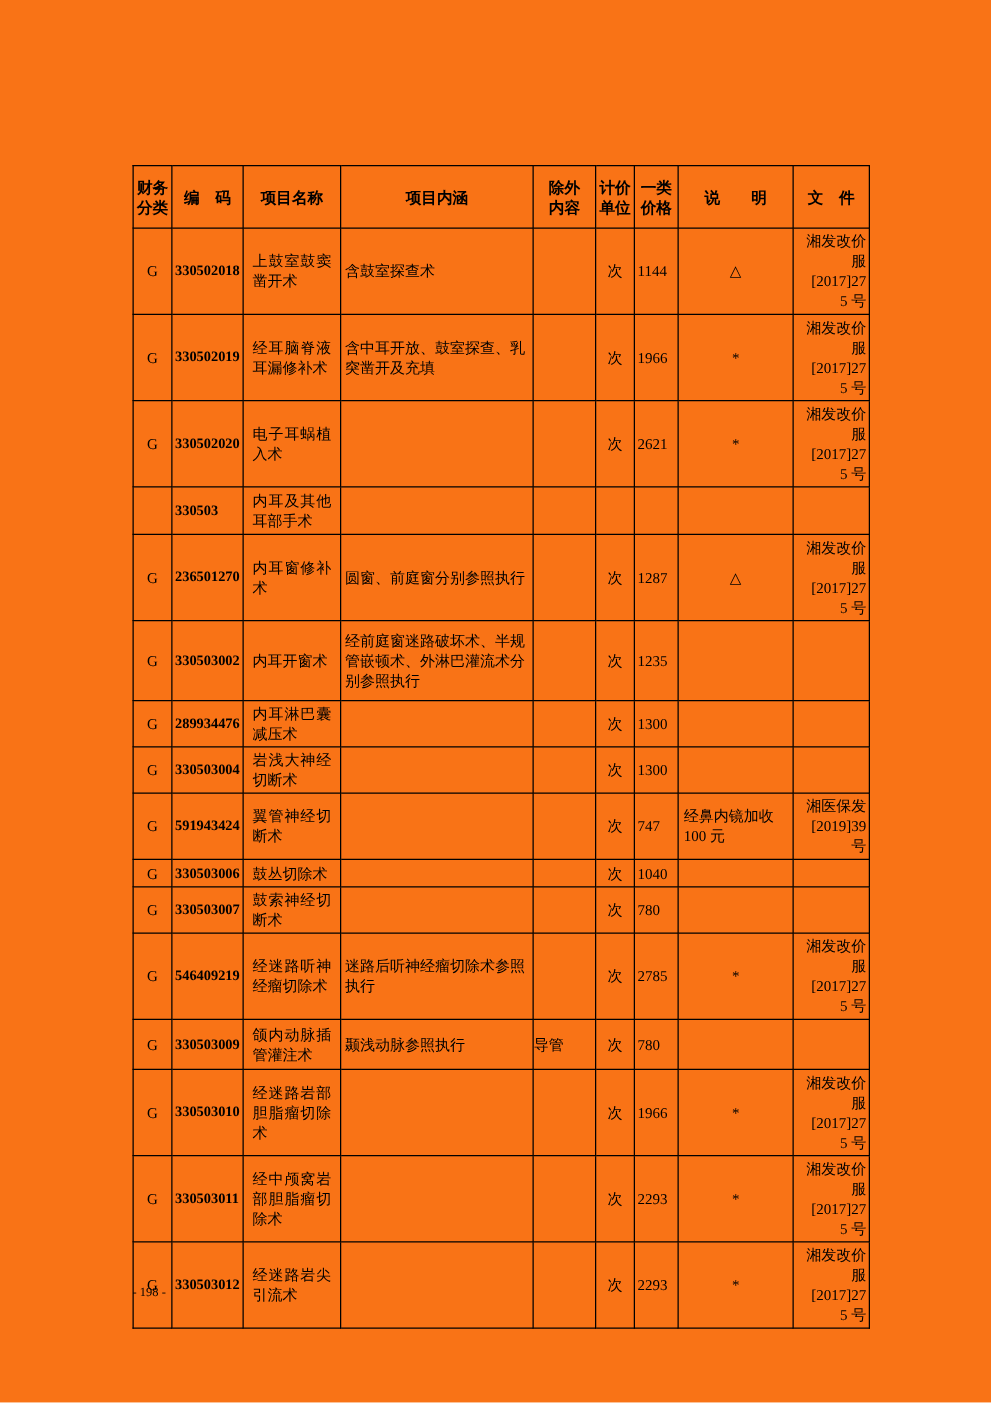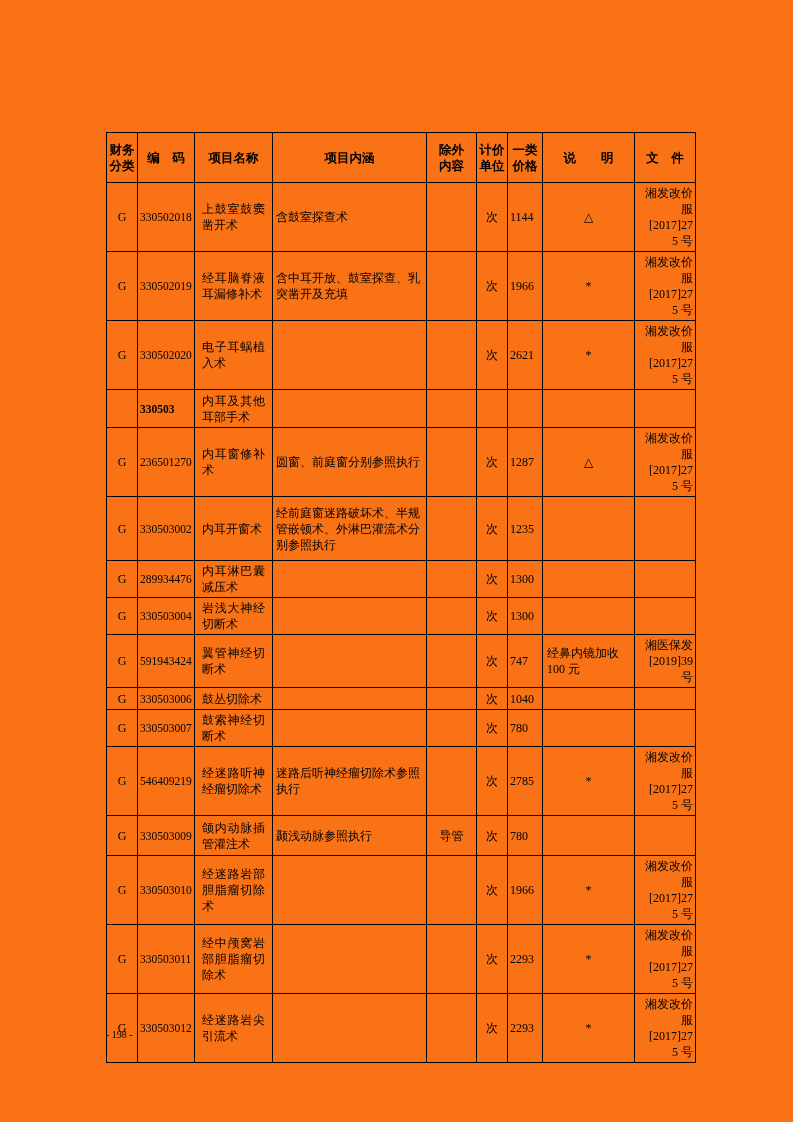--- a/index.html
+++ b/index.html
@@ -54,25 +54,25 @@
   tbody tr:nth-child(8)  { height: 32px; }
   tbody tr:nth-child(9)  { height: 50px; }
   tbody tr:nth-child(10) { height: 22px; }
   tbody tr:nth-child(11) { height: 31px; }
   tbody tr:nth-child(12) { height: 64px; }
   tbody tr:nth-child(13) { height: 40px; }
   tbody tr:nth-child(14) { height: 65px; }
   tbody tr:nth-child(15) { height: 65px; }
   tbody tr:nth-child(16) { height: 66px; }
   td.col-cat   { text-align: center; }
-  td.col-code  { text-align: left; font-size: 11.5px; white-space: nowrap; padding-left: 2px; }
+  td.col-code  { text-align: left; font-size: 11.5px; white-space: nowrap; padding-left: 2px; font-weight: bold; }
   td.col-code.category { font-weight: bold; }
   td.col-name  { text-align: justify; text-justify: inter-ideograph; padding: 2px 7px; }
   td.col-content { text-align: left; padding: 2px 3px; }
-  td.col-exclude { text-align: center; padding: 2px 0; }
+  td.col-exclude { text-align: left; padding: 2px 0; }
   td.col-unit  { text-align: center; }
   td.col-price { text-align: left; }
   td.col-note  { text-align: center; white-space: pre-line; }
   td.col-note.left { text-align: left; padding: 2px 4px; }
   td.col-doc   { text-align: right; white-space: pre-line; }
   .page-number {
     position: absolute;
     left: 106px;
     top: 1027px;
     font-size: 10px;

